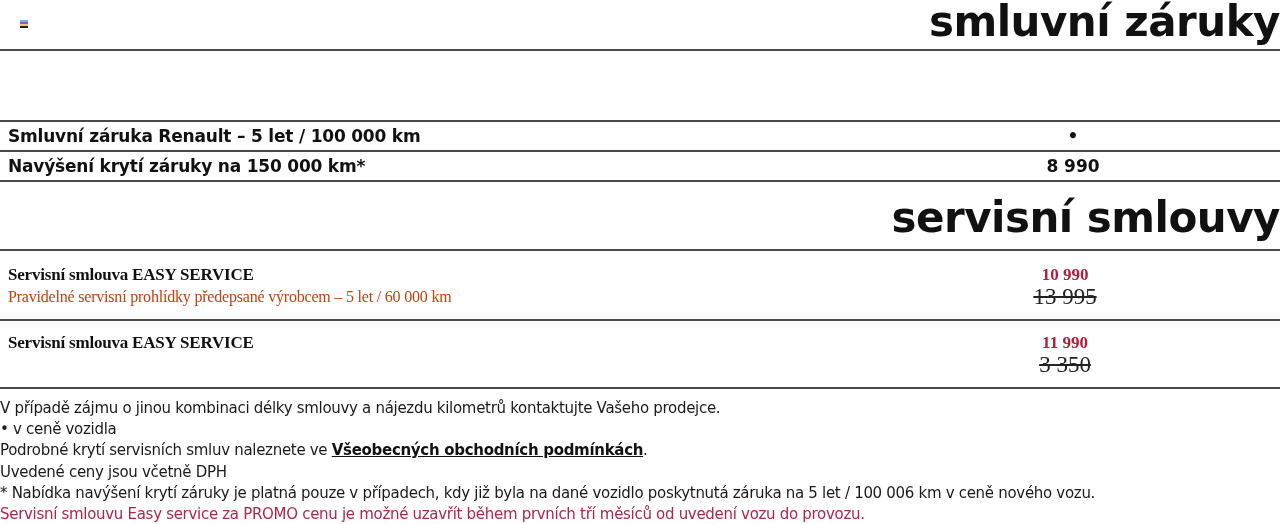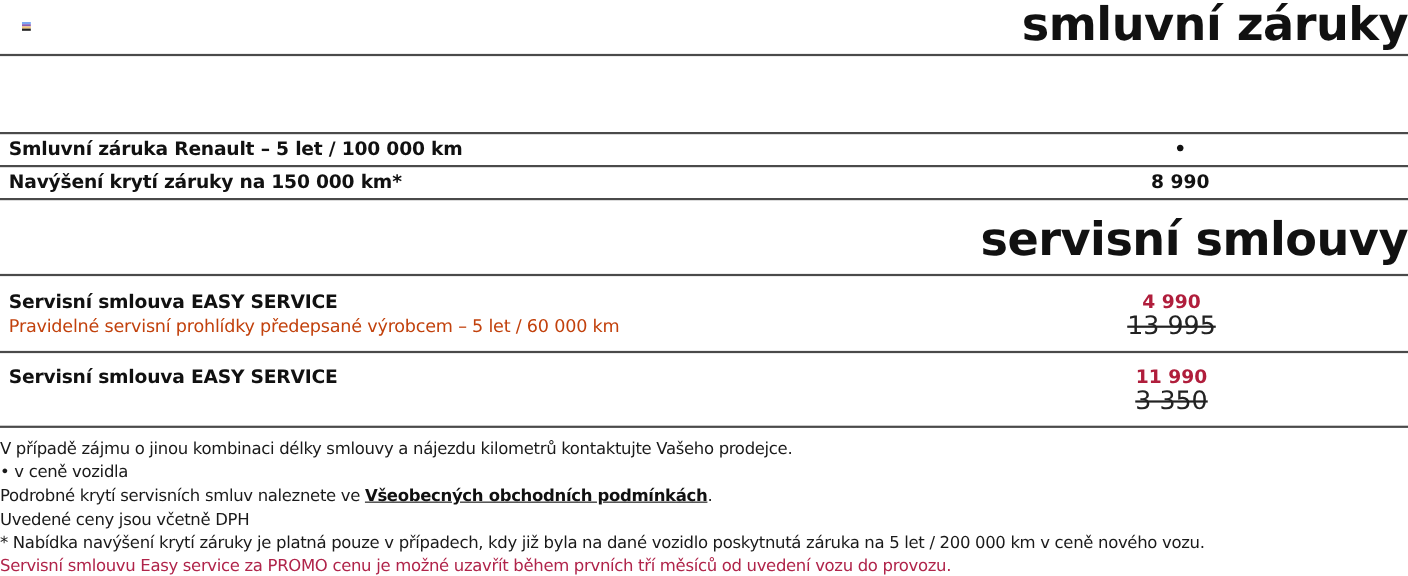--- a/index.html
+++ b/index.html
@@ -34,21 +34,21 @@
 
     .row {
       position: absolute; left: 0; width: 1168px; display: flex;
       align-items: center; justify-content: space-between;
     }
     .row .label { font-weight: bold; font-size: 17px; padding-left: 8px; letter-spacing: -0.2px; }
     .row .value { font-weight: bold; font-size: 17px; width: 110px; text-align: center; margin-right: 40px; }
 
     .svc {
       position: absolute; left: 0; width: 1160px; display: flex;
-      justify-content: space-between; align-items: flex-start;
+      justify-content: space-between; align-items: flex-start; font-family: Liberation Serif, serif;
     }
     .svc .text { padding-left: 8px; }
     .svc .name { font-weight: bold; font-size: 17px; line-height: 22px; letter-spacing: -0.2px; }
     .svc .desc { font-size: 16px; line-height: 22px; color: #c2410c; letter-spacing: -0.2px; }
     .svc .prices { width: 110px; margin-right: 40px; text-align: center; }
     .svc .promo { font-weight: bold; font-size: 17px; line-height: 22px; color: #b01e3c; }
     .svc .old { font-size: 23px; line-height: 22px; color: #222; text-decoration: line-through; }
 
     .notes { position: absolute; left: 0; top: 398px; font-size: 15px; line-height: 21.2px; color: #1a1a1a; }
     .notes .n { white-space: nowrap; letter-spacing: -0.3px; }
@@ -84,21 +84,21 @@
 
   <div class="section-title t2">servisní smlouvy</div>
   <div class="hr" style="top:249px"></div>
 
   <div class="svc" style="top:264px">
     <div class="text">
       <div class="name">Servisní smlouva EASY SERVICE</div>
       <div class="desc">Pravidelné servisní prohlídky předepsané výrobcem – 5 let / 60 000 km</div>
     </div>
     <div class="prices">
-      <div class="promo">4 990</div>
+      <div class="promo">10 990</div>
       <div class="old">13 995</div>
     </div>
   </div>
   <div class="hr" style="top:319px"></div>
 
   <div class="svc" style="top:332px">
     <div class="text">
       <div class="name">Servisní smlouva EASY SERVICE</div>
     </div>
     <div class="prices">
@@ -106,17 +106,17 @@
       <div class="old">3 350</div>
     </div>
   </div>
   <div class="hr" style="top:387px"></div>
 
   <div class="notes">
     <div class="n">V případě zájmu o jinou kombinaci délky smlouvy a nájezdu kilometrů kontaktujte Vašeho prodejce.</div>
     <div class="n">• v ceně vozidla</div>
     <div class="n"><span>Podrobné krytí servisních smluv naleznete ve </span><a>Všeobecných obchodních podmínkách</a><span>.</span></div>
     <div class="n">Uvedené ceny jsou včetně DPH</div>
-    <div class="n">* Nabídka navýšení krytí záruky je platná pouze v případech, kdy již byla na dané vozidlo poskytnutá záruka na 5 let / 200 000 km v ceně nového vozu.</div>
+    <div class="n">* Nabídka navýšení krytí záruky je platná pouze v případech, kdy již byla na dané vozidlo poskytnutá záruka na 5 let / 100 006 km v ceně nového vozu.</div>
     <div class="n red">Servisní smlouvu Easy service za PROMO cenu je možné uzavřít během prvních tří měsíců od uvedení vozu do provozu.</div>
   </div>
 
 </div>
 
 </body></html>

